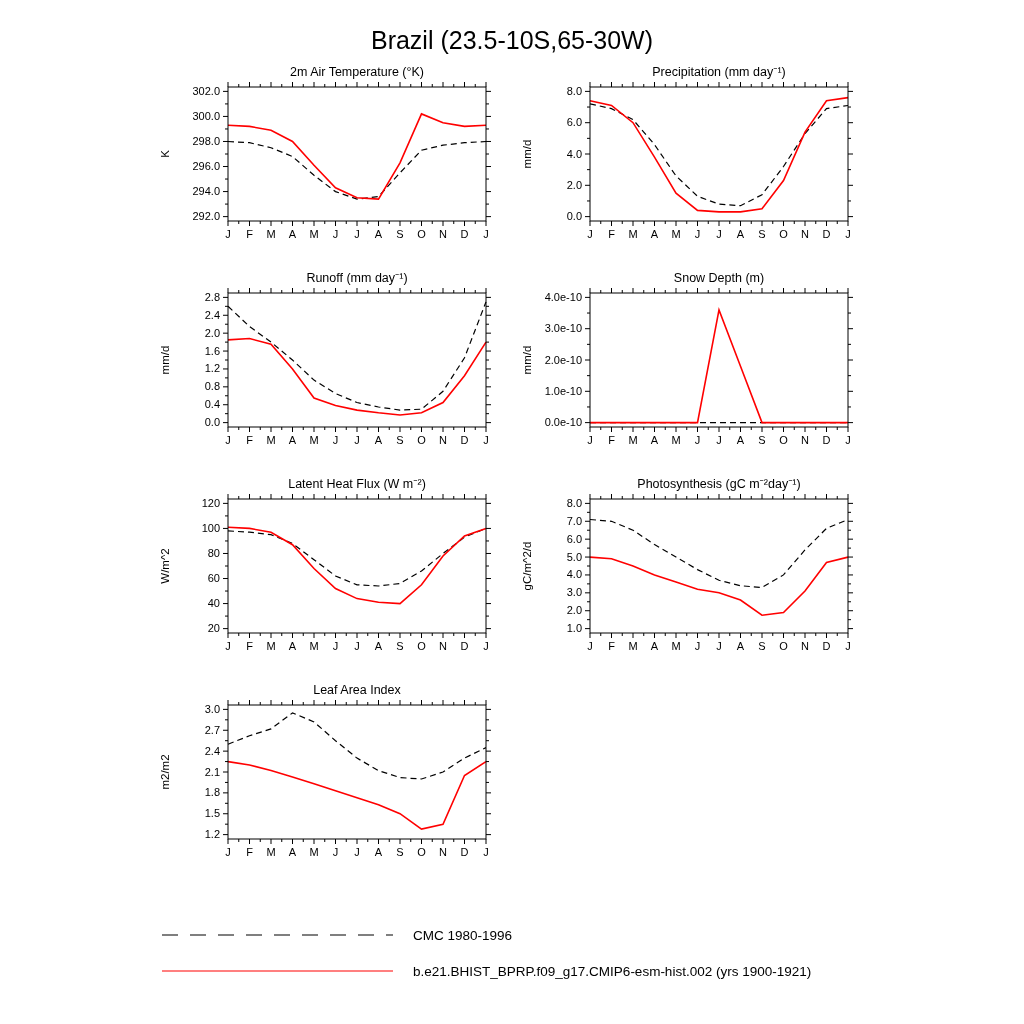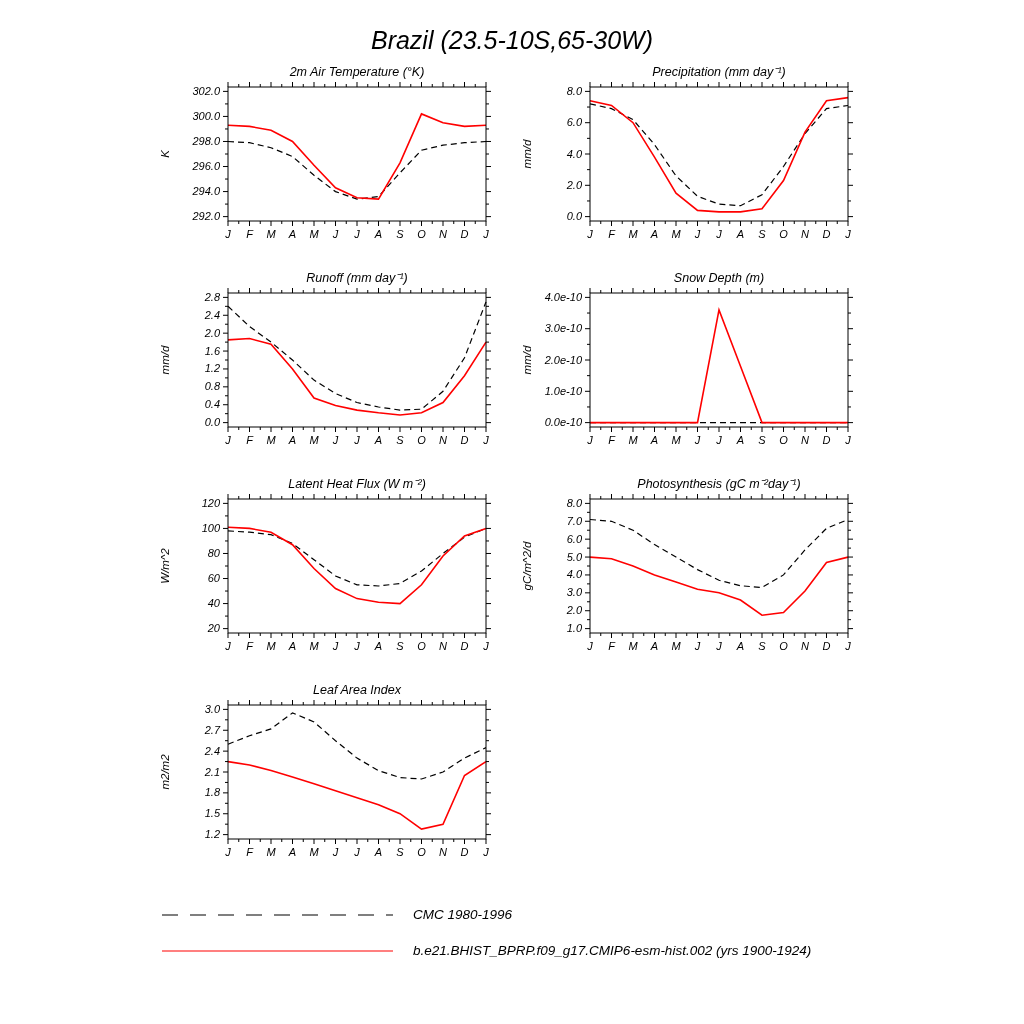--- a/index.html
+++ b/index.html
@@ -1,27 +1,27 @@
 <!DOCTYPE html>
 <html><head>
 <meta charset="utf-8">
 <style>
   html,body{margin:0;padding:0;background:#ffffff;}
   body{width:1024px;height:1024px;font-family:"Liberation Sans",sans-serif;color:#000;}
-  .page{width:1024px;height:1024px;position:relative;overflow:hidden;font-style:italic;}
+  .page{width:1024px;height:1024px;position:relative;overflow:hidden;}
   .page-title{font-size:25px;font-weight:normal;text-align:center;margin:26px 0 6px 0;}
   .grid{display:grid;grid-template-columns:350px 350px;column-gap:12px;row-gap:8px;margin-left:150px;}
   .chart-cell{width:350px;height:198px;}
   svg text{fill:#000;}
   .ct{font-size:12.5px;font-family:"Liberation Sans",sans-serif;}
   .tl{font-size:11px;font-family:"Liberation Sans",sans-serif;}
   .al{font-size:11.5px;font-family:"Liberation Sans",sans-serif;}
   .tk{stroke:#000;stroke-width:1;}
   .legend{margin:30px 0 0 160px;}
-  .legend-row{display:flex;align-items:flex-start;height:36px;}
+  .legend-row{display:flex;align-items:flex-end;height:36px;}
   .legend-label{font-size:13.5px;margin-left:18px;white-space:nowrap;}
 </style>
 </head>
 <body>
 
 <div class="page">
   <h1 class="page-title">Brazil (23.5-10S,65-30W)</h1>
 
   <div class="grid">
     <div class="chart-cell">
@@ -745,16 +745,16 @@
     <div class="legend-row">
       <svg width="235" height="16">
         <line x1="2" y1="8" x2="233" y2="8" stroke="#000000" stroke-width="1.2" stroke-dasharray="16,12"></line>
       </svg>
       <span class="legend-label">CMC 1980-1996</span>
     </div>
     <div class="legend-row">
       <svg width="235" height="16">
         <line x1="2" y1="8" x2="233" y2="8" stroke="#ff0000" stroke-width="1.2"></line>
       </svg>
-      <span class="legend-label">b.e21.BHIST_BPRP.f09_g17.CMIP6-esm-hist.002 (yrs 1900-1924)</span>
+      <span class="legend-label">b.e21.BHIST_BPRP.f09_g17.CMIP6-esm-hist.002 (yrs 1900-1921)</span>
     </div>
   </div>
 </div>
 
 </body></html>

